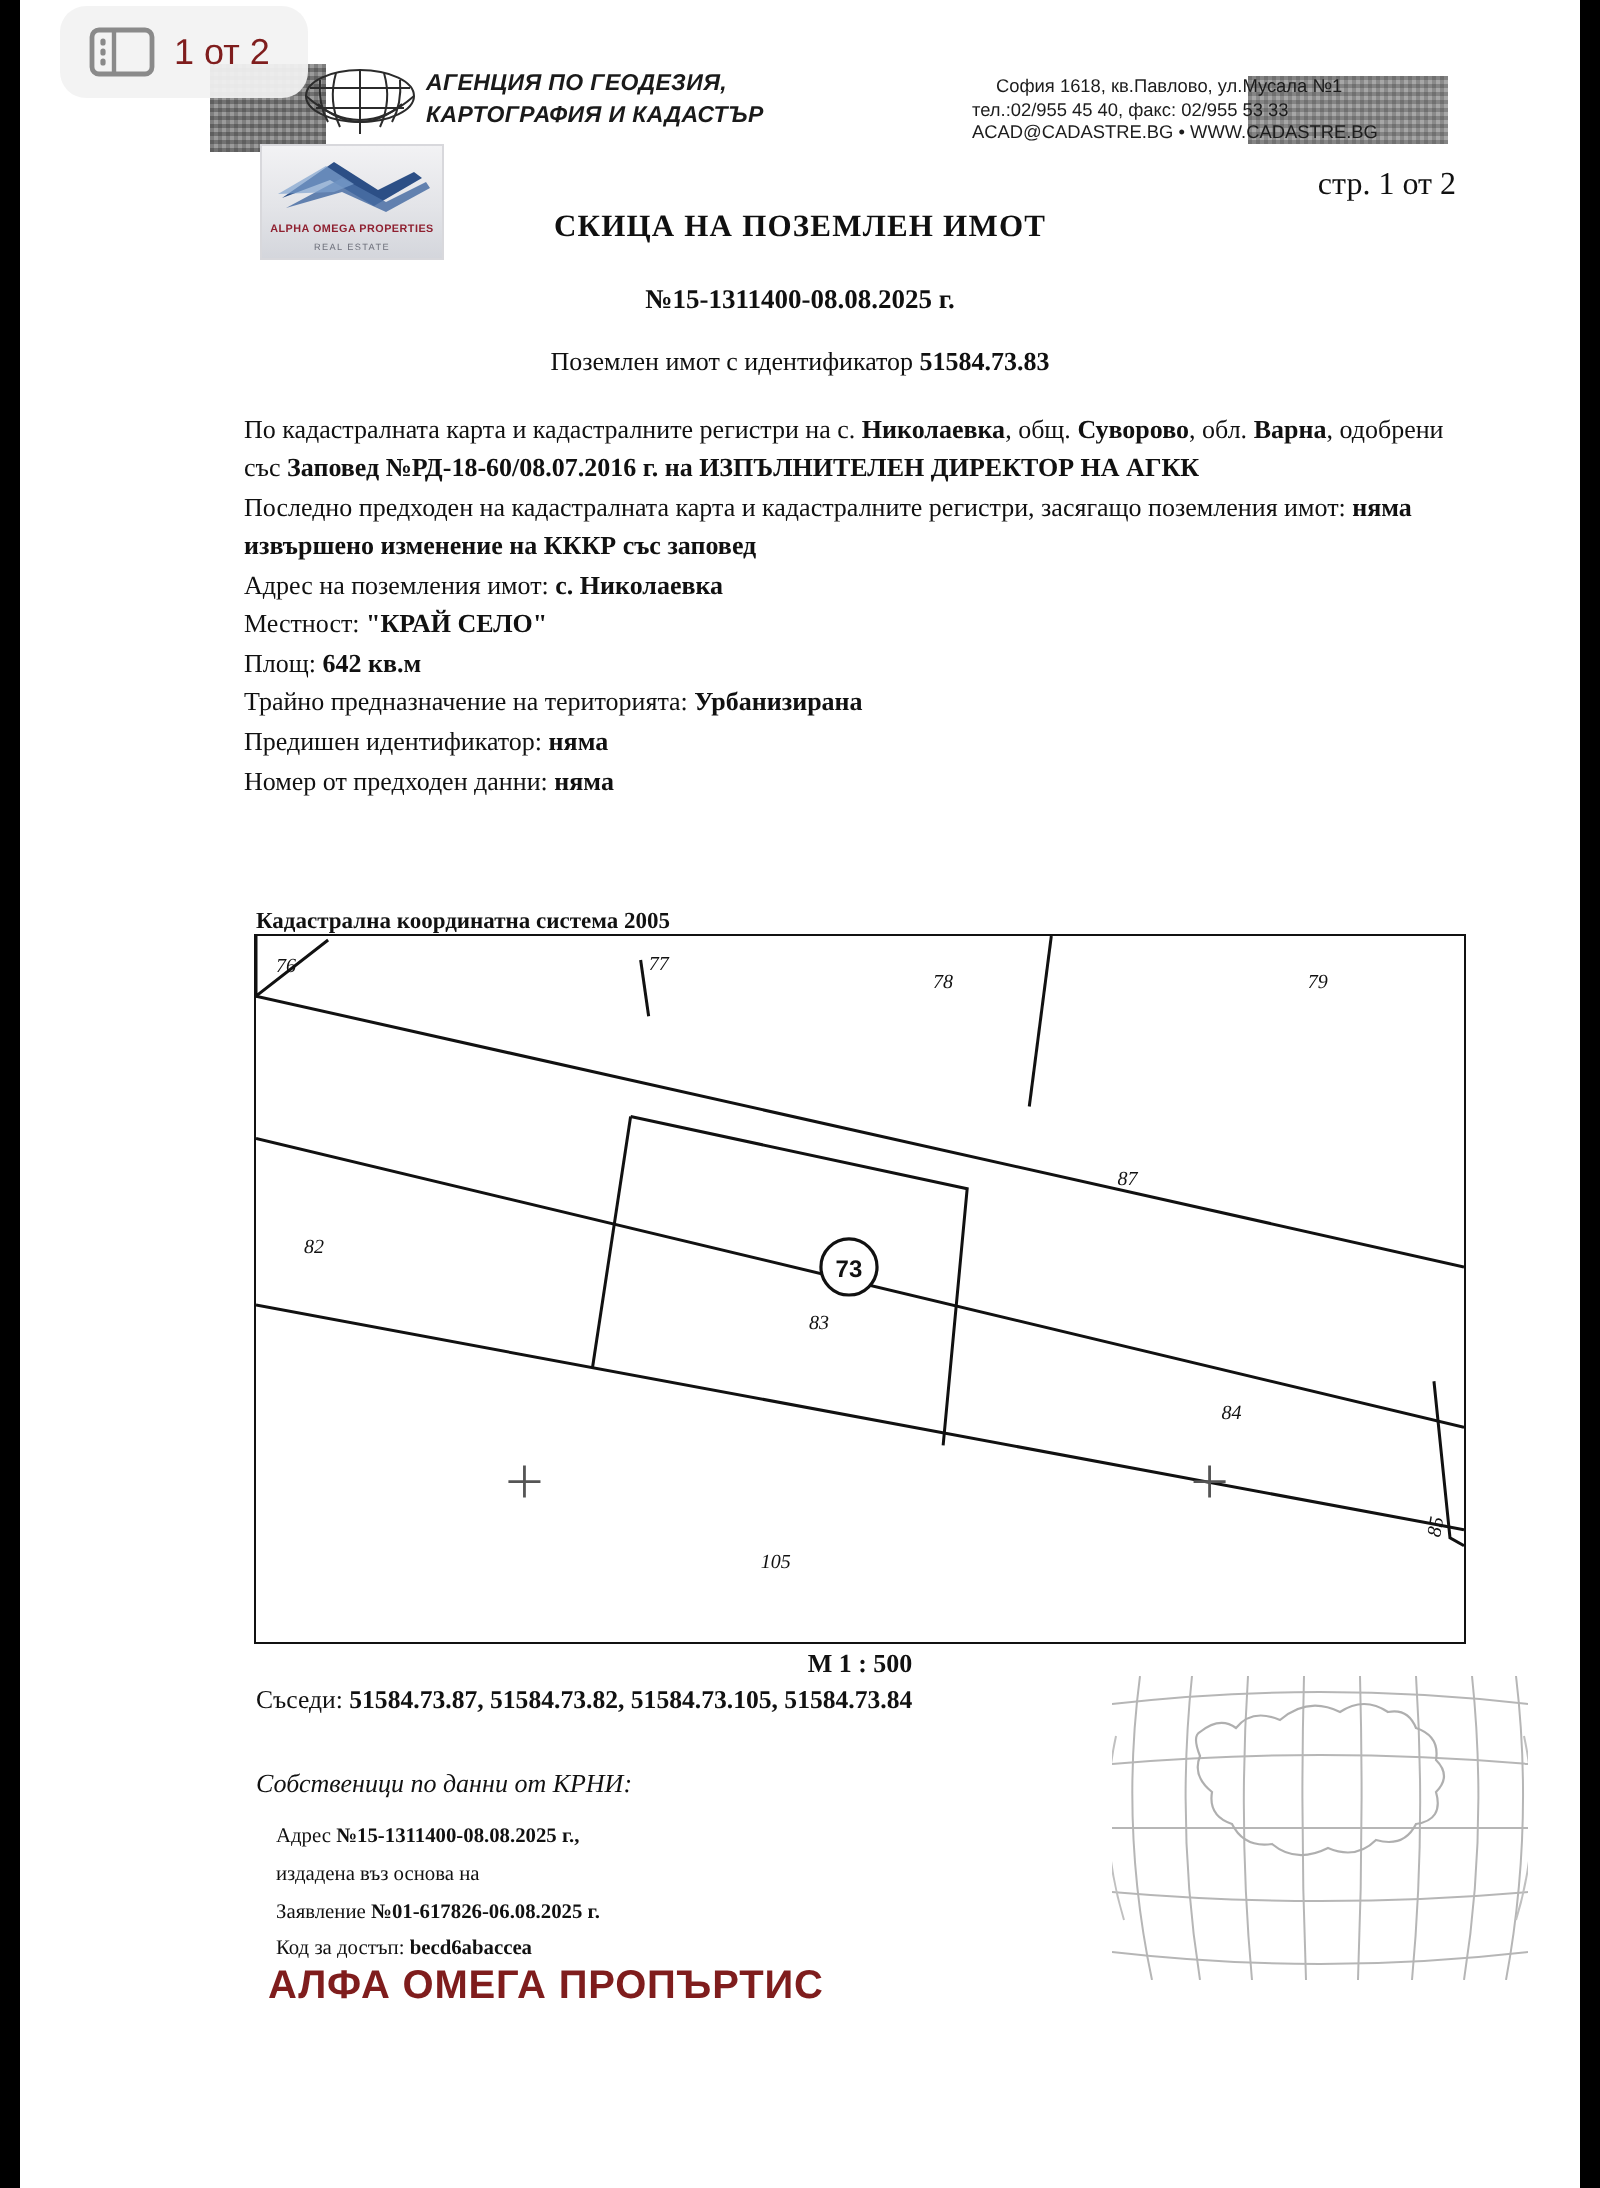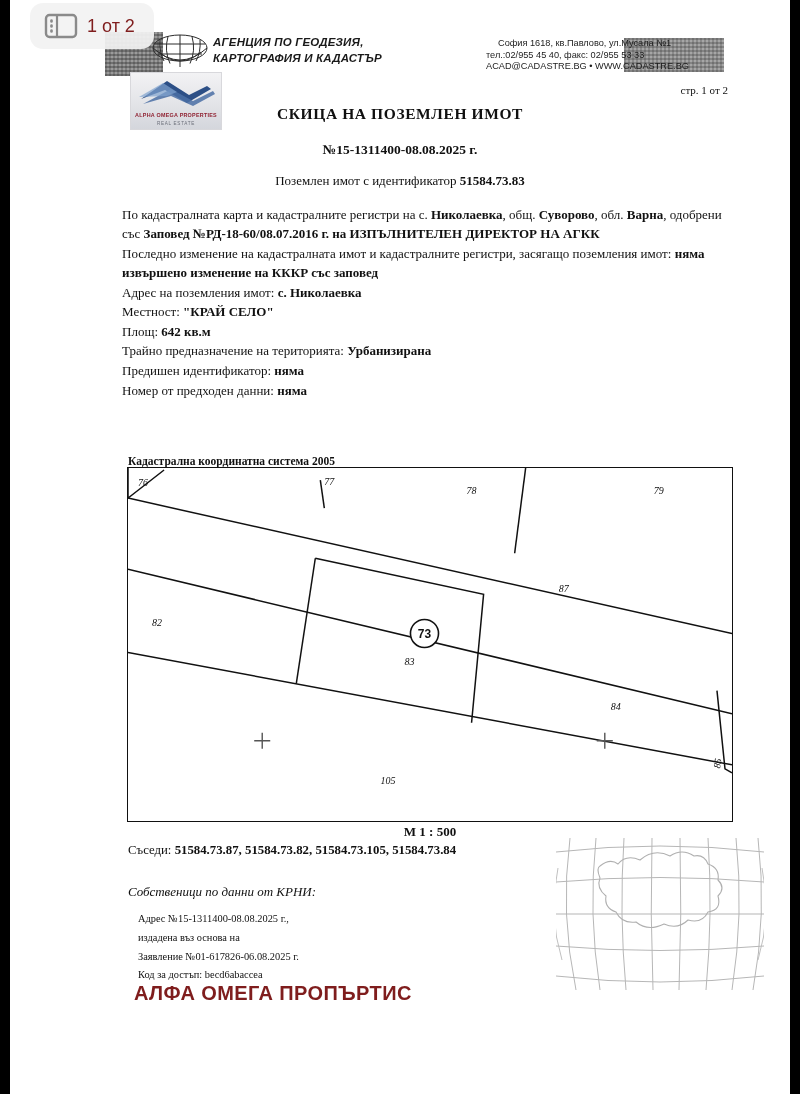--- a/index.html
+++ b/index.html
@@ -96,21 +96,21 @@
     position: absolute; left: 0; top: 0;
     font-family: "Liberation Sans", sans-serif;
     font-size: 9.2px; line-height: 11.6px;
     color: #1c1c1c;
     white-space: nowrap;
     margin-left: 30px;
   }
   .contact .l1 { padding-left: 12px; }
   .page-no {
     position: absolute; right: 62px; top: 84px;
-    font-size: 11px; color: #111;
+    font-size: 16px; color: #111;
     white-space: nowrap;
   }
 
   
   .doc-title {
     position: absolute; left: 0; top: 105px; width: 100%;
     text-align: center;
     font-size: 15.5px; font-weight: 700; letter-spacing: .6px;
     color: #101010;
   }
@@ -169,21 +169,21 @@
   .owners-title {
     position: absolute; left: 118px; top: 884px;
     font-size: 13px; color: #111; font-style: italic;
   }
   .issue-block {
     position: absolute; left: 128px; top: 910px;
     width: 400px;
     font-size: 10.4px; line-height: 18.8px;
     color: #111;
   }
-  .issue-block b { font-weight: 400; }
+  .issue-block b { font-weight: 700; }
 
   
   .globe-bg {
     position: absolute;
     left: 546px; top: 838px;
     width: 208px; height: 152px;
     opacity: .55;
   }
   .globe-bg svg { display: block; }
 
@@ -259,21 +259,21 @@
       </div>
     </div>
     <div class="page-no">стр. 1 от 2</div>
 
     <div class="doc-title">СКИЦА НА ПОЗЕМЛЕН ИМОТ</div>
     <div class="doc-number">№15-1311400-08.08.2025 г.</div>
     <div class="doc-ident"><span>Поземлен имот с идентификатор </span><b>51584.73.83</b></div>
 
     <div class="body-block">
       <p class="tight"><span>По кадастралната карта и кадастралните регистри на с. </span><b>Николаевка</b><span>, общ. </span><b>Суворово</b><span>, обл. </span><b>Варна</b><span>, одобрени със </span><b>Заповед №РД-18-60/08.07.2016 г. на ИЗПЪЛНИТЕЛЕН ДИРЕКТОР НА АГКК</b></p>
-      <p class="tight"><span>Последно изменение на кадастралната имот и кадастралните регистри, засягащо поземления имот: </span><b>няма извършено изменение на КККР със заповед</b></p>
+      <p class="tight"><span>Последно предходен на кадастралната карта и кадастралните регистри, засягащо поземления имот: </span><b>няма извършено изменение на КККР със заповед</b></p>
       <p><span>Адрес на поземления имот: </span><b>с. Николаевка</b></p>
       <p><span>Местност: </span><b>"КРАЙ СЕЛО"</b></p>
       <p><span>Площ: </span><b>642 кв.м</b></p>
       <p><span>Трайно предназначение на територията: </span><b>Урбанизирана</b></p>
       <p><span>Предишен идентификатор: </span><b>няма</b></p>
       <p><span>Номер от предходен данни: </span><b>няма</b></p>
     </div>
 
     <div class="cad-caption">Кадастрална координатна система 2005</div>
 

